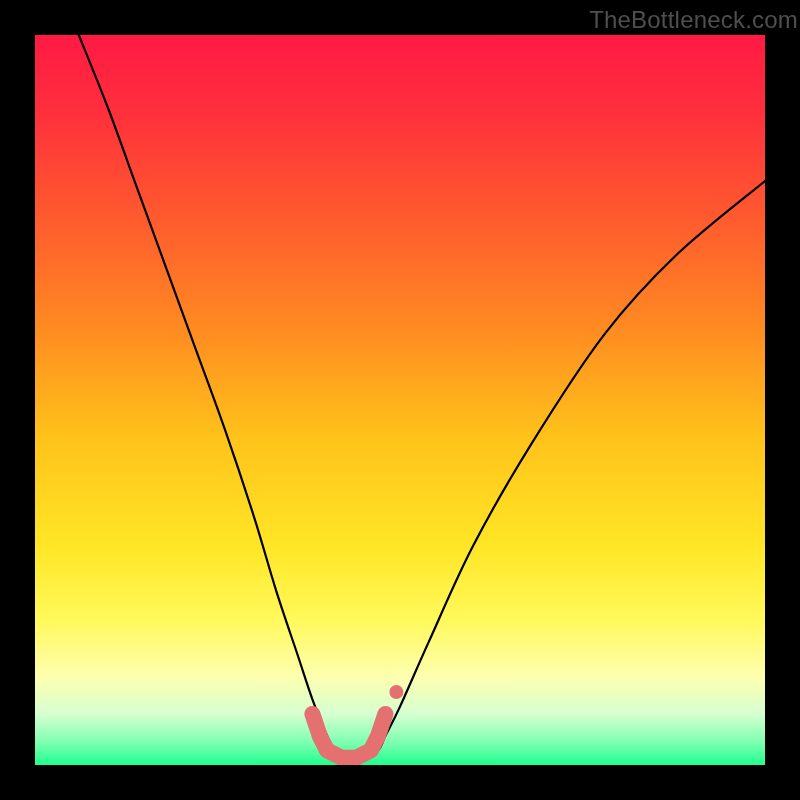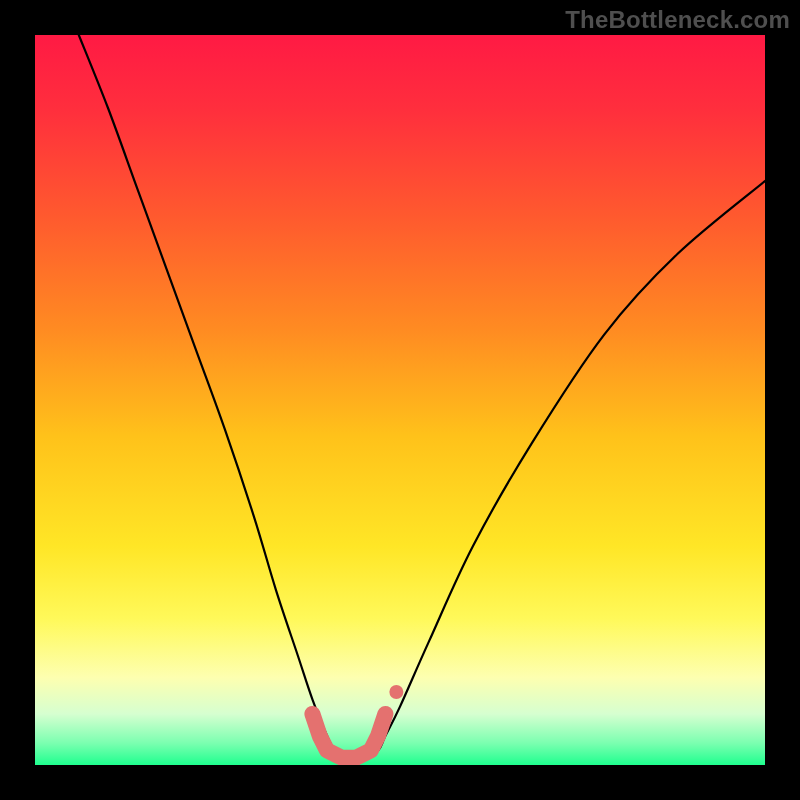--- a/index.html
+++ b/index.html
@@ -22,24 +22,24 @@
   .plot-area {
     position: absolute;
     left: 35px;
     top: 35px;
     width: 730px;
     height: 730px;
   }
   .watermark {
     position: absolute;
     top: 6px;
-    right: 10px;
+    right: 2px;
     color: #4f4f4f;
     font-size: 24px;
-    font-weight: 700;
+    font-weight: 400;
     letter-spacing: 0.2px;
     user-select: none;
   }
   svg {
     display: block;
   }
 </style>
 </head>
 <body>
 

